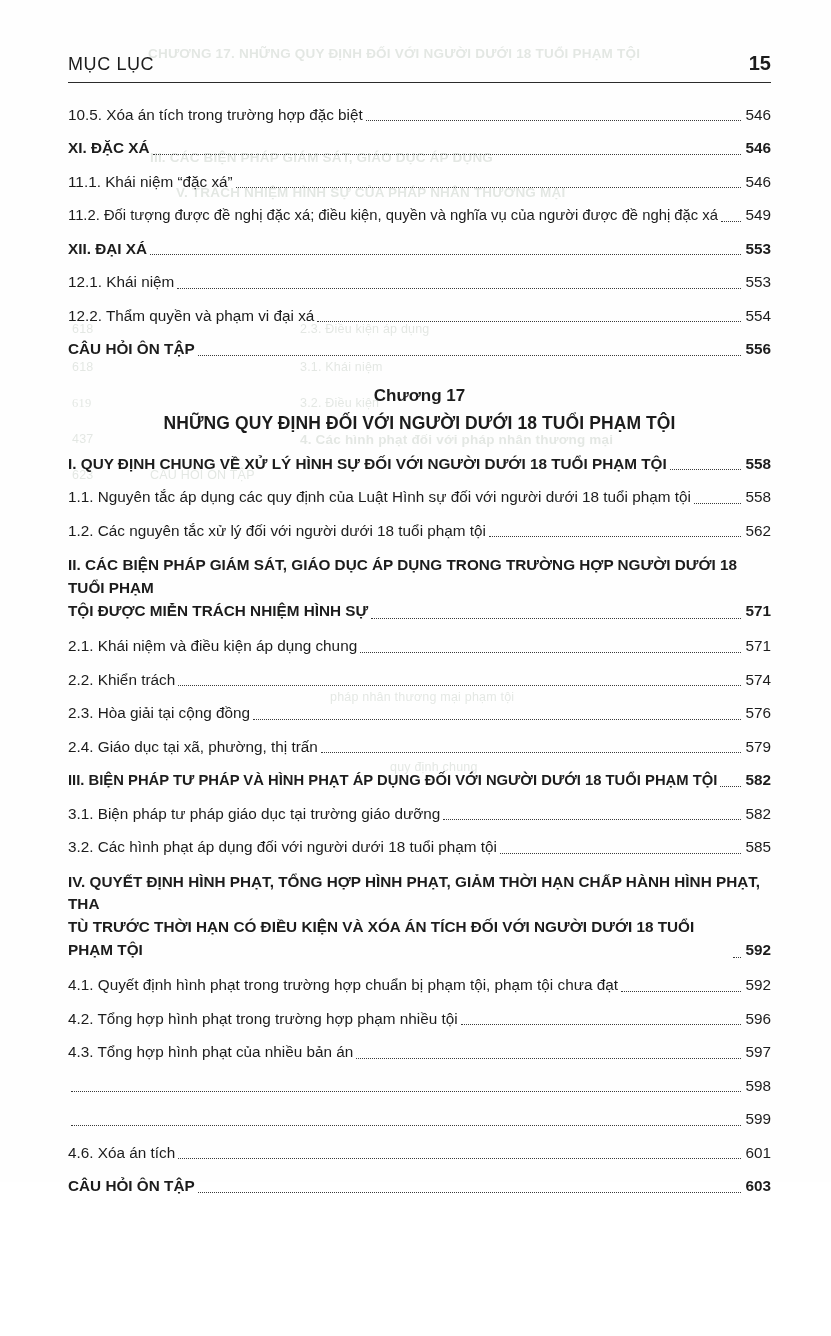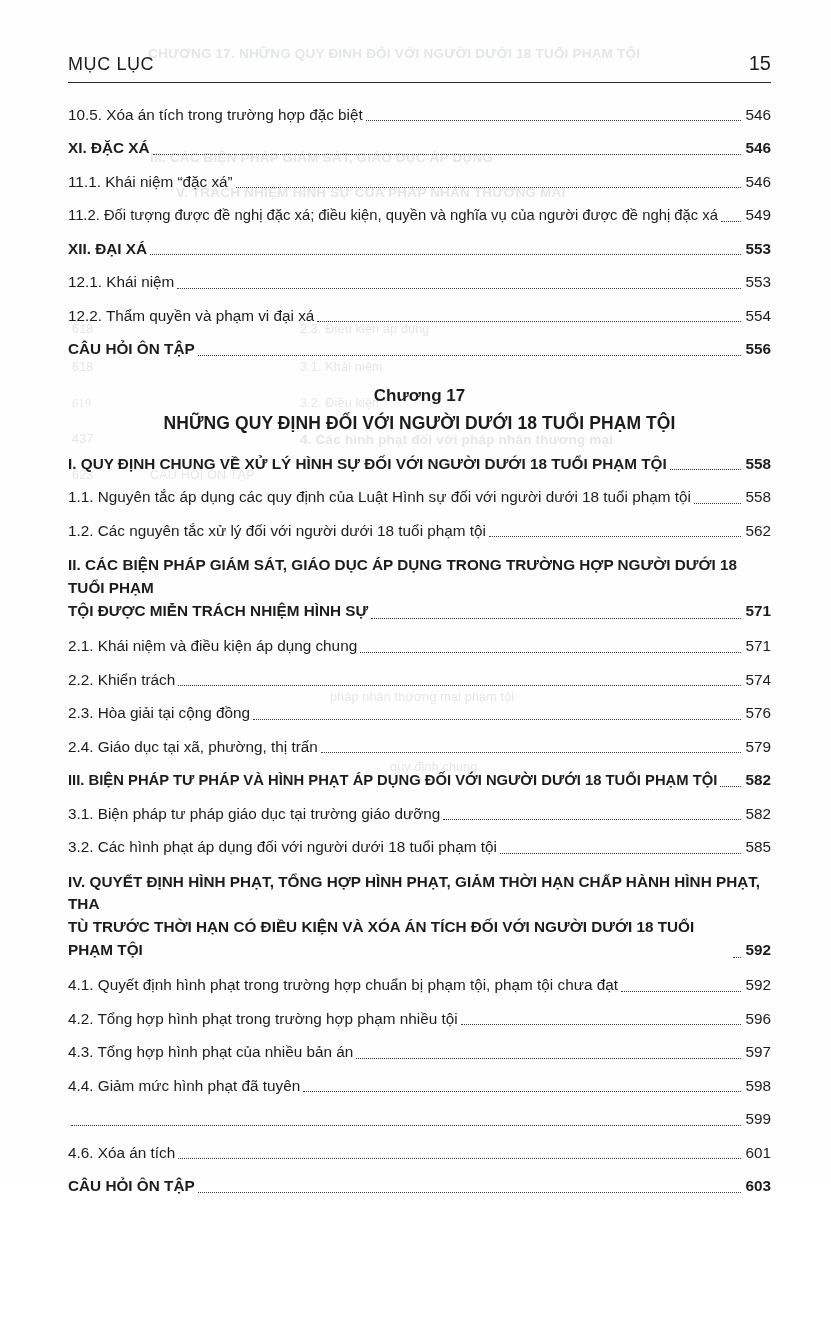--- a/index.html
+++ b/index.html
@@ -46,21 +46,21 @@
     z-index: 2;
   }
   .header-title {
     font-size: 18px;
     font-weight: 400;
     letter-spacing: 0.6px;
     color: #1c1c1c;
   }
   .header-page {
     font-size: 20px;
-    font-weight: 400;
+    font-weight: 700;
     color: #1c1c1c;
   }
 
   .toc {
     position: relative;
     z-index: 2;
   }
   .entry {
     display: flex;
     align-items: flex-end;
@@ -271,21 +271,20 @@
         <span class="txt">4.2. Tổng hợp hình phạt trong trường hợp phạm nhiều tội</span>
         <span class="dots"></span>
         <span class="pg">596</span>
       </div>
       <div class="entry">
         <span class="txt">4.3. Tổng hợp hình phạt của nhiều bản án</span>
         <span class="dots"></span>
         <span class="pg">597</span>
       </div>
       <div class="entry">
-        <span class="txt">4.4. Giảm mức hình phạt đã tuyên</span>
         <span class="dots"></span>
         <span class="pg">598</span>
       </div>
       <div class="entry">
         <span class="dots"></span>
         <span class="pg">599</span>
       </div>
       <div class="entry">
         <span class="txt">4.6. Xóa án tích</span>
         <span class="dots"></span>

